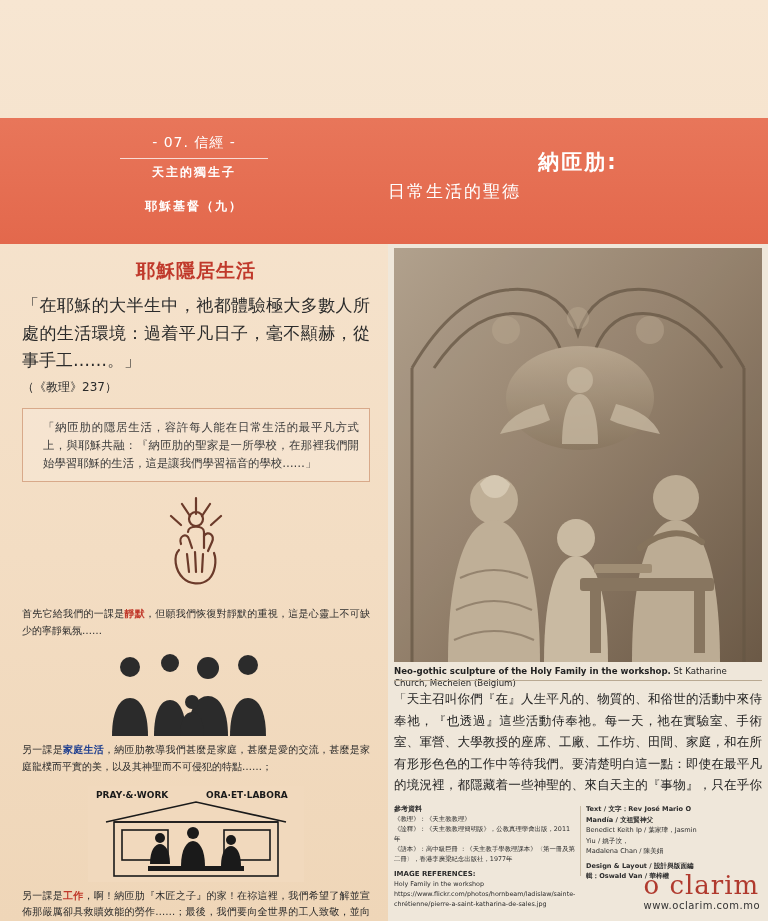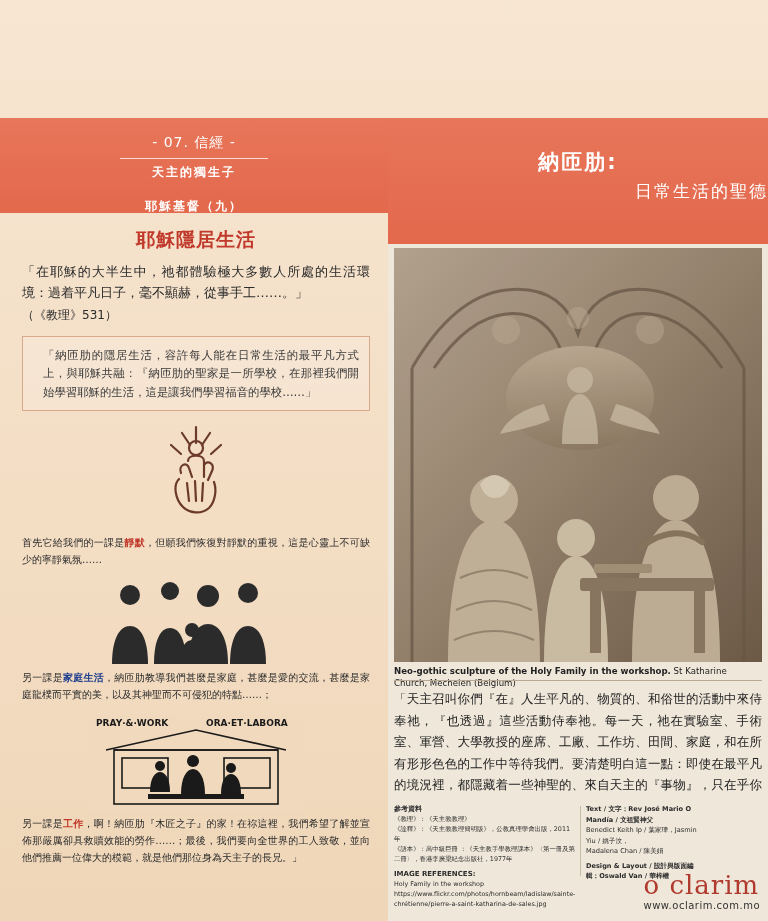--- a/index.html
+++ b/index.html
@@ -27,21 +27,21 @@
     color: #3e8c4f; line-height: 1;
     text-shadow: 0 1px 0 rgba(255,255,255,.5);
   }
 
   
   .leftcol {
     position: absolute; left: 0; top: 118px; width: 388px; height: 803px;
   }
   .band {
     position: relative;
-    height: 95px;
+    height: 126px;
     background: linear-gradient(180deg,#e8765a 0%, #e3684c 100%);
     color: #fff;
   }
   .band .series {
     position: absolute; left: 0; top: 16px; width: 388px; text-align: center;
     font-family: "DejaVu Sans", sans-serif;
     font-size: 14px; letter-spacing: 1px;
   }
   .band .t1, .band .t2 {
     position: absolute; left: 0; width: 388px; text-align: center;
@@ -57,21 +57,21 @@
 
   .lc-body { padding: 14px 18px 0 22px; }
 
   .sec-title {
     font-family: "DejaVu Sans", sans-serif;
     font-size: 19px; font-weight: bold; color: #c0392b;
     letter-spacing: 1px; margin-bottom: 8px; text-align: center;
   }
   .quote-main {
     font-family: "DejaVu Sans", sans-serif;
-    font-size: 13px; line-height: 1.62; color: #2b2b2b;
+    font-size: 17px; line-height: 1.62; color: #2b2b2b;
     text-align: justify;
   }
   .quote-src {
     font-family: "DejaVu Sans", sans-serif;
     font-size: 12px; color: #2b2b2b; margin-top: 4px;
   }
   .quote-box {
     margin-top: 12px; padding: 9px 10px 9px 20px;
     border: 1px solid #d8a98a;
     font-family: "DejaVu Sans", sans-serif;
@@ -162,21 +162,21 @@
       <div class="series">- 07. 信經 -</div>
       <div class="rule"></div>
       <div class="t1">天主的獨生子</div>
       <div class="t2">耶穌基督（九）</div>
       <div style="position:absolute;left:388px;"></div>
     </div>
 
     <div class="lc-body">
       <div class="sec-title">耶穌隱居生活</div>
       <div class="quote-main">「在耶穌的大半生中，祂都體驗極大多數人所處的生活環境：過着平凡日子，毫不顯赫，從事手工……。」</div>
-      <div class="quote-src">（《教理》531）</div>
+      <div class="quote-src">（《教理》237）</div>
       <div class="quote-box">「納匝肋的隱居生活，容許每人能在日常生活的最平凡方式上，與耶穌共融：『納匝肋的聖家是一所學校，在那裡我們開始學習耶穌的生活，這是讓我們學習福音的學校……」</div>
 
       <svg class="illus" width="110" height="108" viewBox="0 0 110 108">
         <g fill="none" stroke="#6b3a2a" stroke-width="2.2" stroke-linecap="round">
           <path d="M55 6 v16 M41 12 l8 12 M69 12 l-8 12 M30 24 l10 9 M80 24 l-10 9"></path>
           <circle cx="55" cy="27" r="7"></circle>
           <path d="M47 40 c0-7 16-7 16 0 v16"></path>
           <path d="M40 52 c-3-8 6-12 8-5 l3 9"></path>
           <path d="M63 44 c4-6 11-1 8 6 l-4 9"></path>
           <path d="M38 58 c-6 6-4 20 4 28 c6 6 18 8 26 1 c6-6 8-18 5-26"></path>
@@ -231,21 +231,21 @@
 
       <div class="para">
         <span>另一課是</span><span class="kw-r">工作</span><span>，啊！納匝肋『木匠之子』的家！在祢這裡，我們希望了解並宣佈那嚴厲卻具救贖效能的勞作……；最後，我們要向全世界的工人致敬，並向他們推薦一位偉大的模範，就是他們那位身為天主子的長兄。」</span>
       </div>
 
     </div>
   </div>
 
   <div style="position:absolute;left:388px;top:118px;width:380px;height:126px;background:linear-gradient(180deg,#e8765a 0%,#e3684c 100%);">
     <div style="position:absolute;left:0;top:30px;width:380px;text-align:center;font-family:'DejaVu Sans',sans-serif;font-size:21px;font-weight:bold;color:#fff;letter-spacing:2px;">納匝肋:</div>
-    <div style="position:absolute;left:0;top:62px;width:380px;text-align:right;font-family:'DejaVu Sans',sans-serif;font-size:17px;color:#fff;letter-spacing:2px;">日常生活的聖德</div>
+    <div style="position:absolute;left:0;top:62px;width:380px;text-align:left;font-family:'DejaVu Sans',sans-serif;font-size:17px;color:#fff;letter-spacing:2px;">日常生活的聖德</div>
   </div>
 
   <div class="rightcol" style="top:244px;height:677px;">
 
     <div class="photo">
       <svg width="368" height="414" viewBox="0 0 368 414" preserveAspectRatio="xMidYMid slice">
         <defs>
           <linearGradient id="stone" x1="0" y1="0" x2="1" y2="1">
             <stop offset="0%" stop-color="#b9a894"></stop>
             <stop offset="45%" stop-color="#9d8974"></stop>

